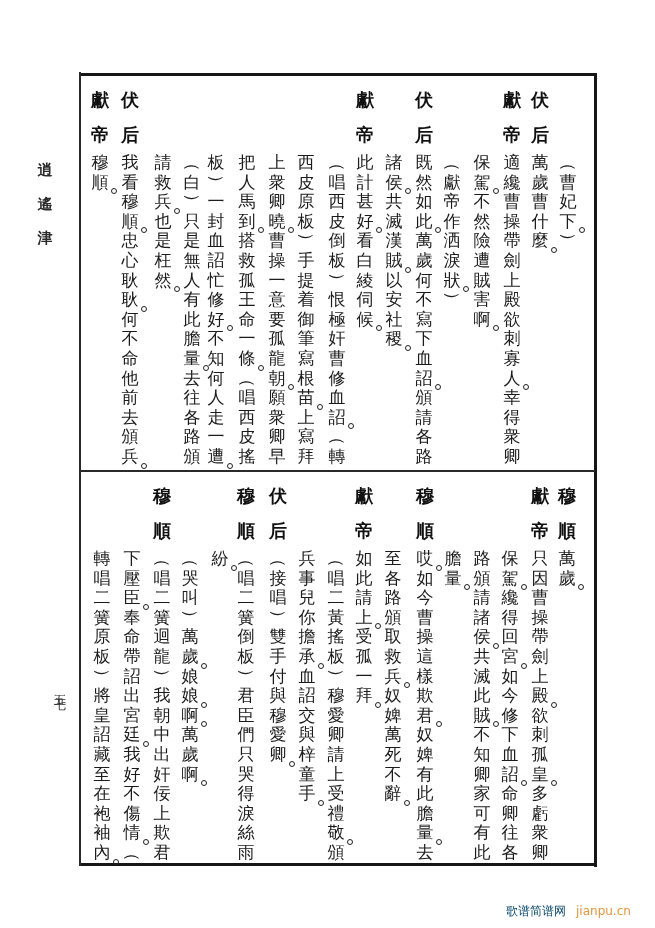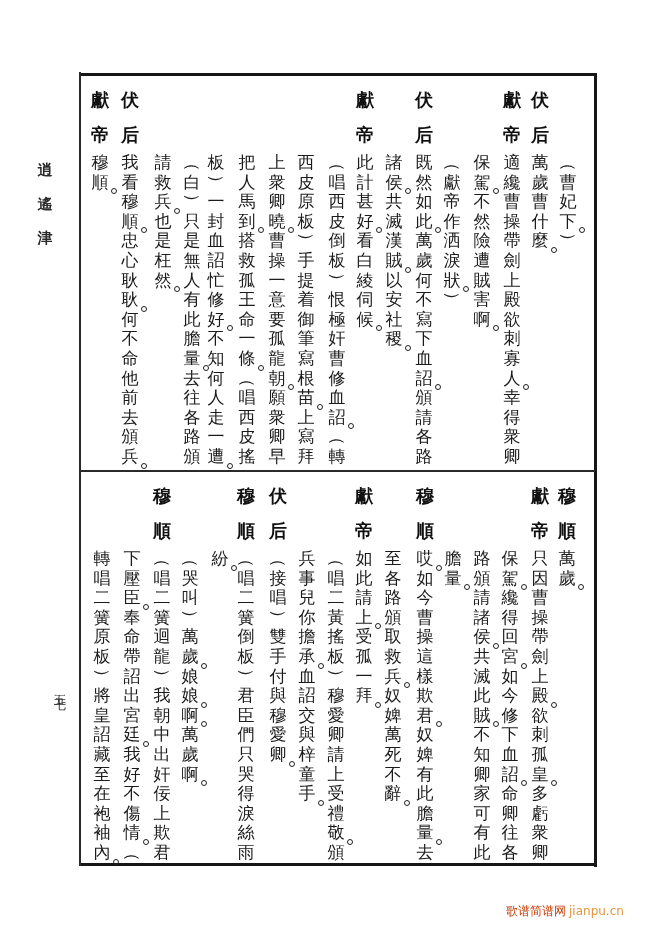--- a/index.html
+++ b/index.html
@@ -42,22 +42,22 @@
     .dot {
       position: absolute; right: -6px; bottom: -2px;
       width: 4px; height: 4px; border: 1.2px solid #222; border-radius: 50%;
       font-size: 0; line-height: 0; color: transparent; overflow: hidden;
     }
 
     .watermark {
       position: absolute; left: 506px; top: 903px; white-space: nowrap;
       font-size: 12px; font-family: "DejaVu Sans", "Liberation Sans", sans-serif;
     }
-    .wm-name { color: #c2410c; }
-    .wm-domain { color: #e5953c; margin-left: 3px; }
+    .wm-name { color: #0c4a6e; }
+    .wm-domain { color: #e5953c; margin-left: 10px; }
   </style>
 </head>
 <body>
 
 <div class="page">
 
   <div class="running-title">逍遙津</div>
   <div class="page-number">五七一</div>
 
   <div class="rule" style="left:80px; top:73px; width:517px; height:3px;"></div>

